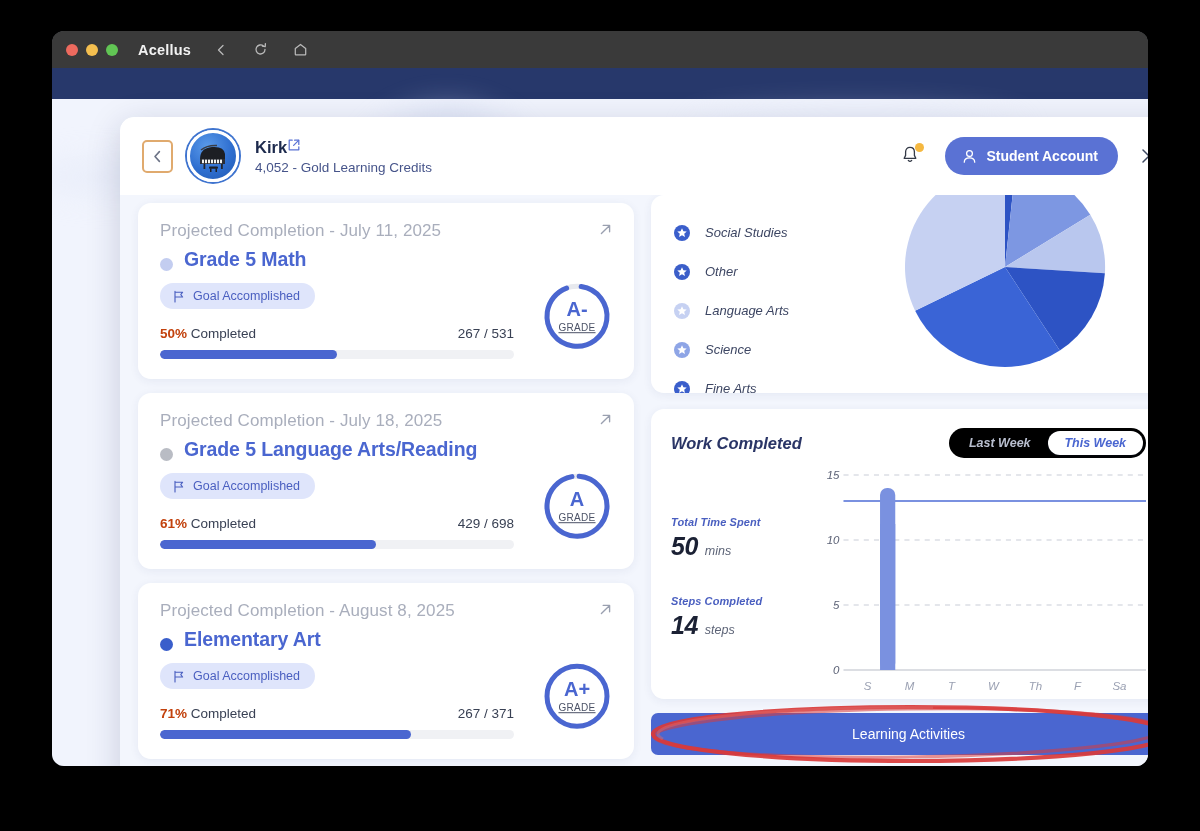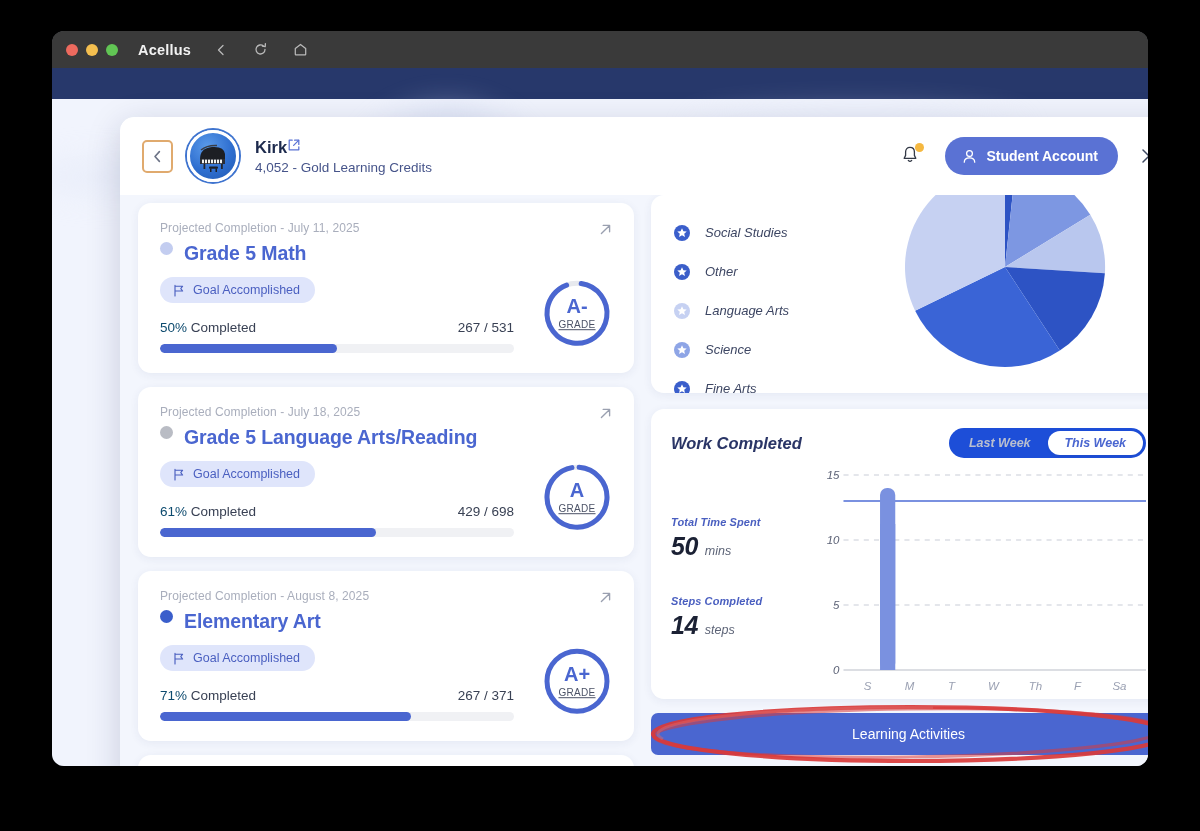--- a/index.html
+++ b/index.html
@@ -115,35 +115,35 @@
   #cols { display: flex; gap: 17px; padding: 0 18px; height: 100%; }
   #left-col { width: 496px; flex: 0 0 auto; padding-top: 8px; }
   #right-col { flex: 1 1 auto; padding-top: 0; }
 
   
   .course-card {
     background: #ffffff; border-radius: 13px; margin-bottom: 14px;
     padding: 18px 22px 20px 22px; position: relative;
     box-shadow: 0 2px 10px rgba(40,60,120,.07);
   }
-  .cc-date { font-size: 12px; color: #a9aebc; letter-spacing: .1px; }
-  .cc-title-row { display: flex; align-items: flex-start; gap: 11px; margin-top: 7px; }
+  .cc-date { font-size: 17px; color: #a9aebc; letter-spacing: .1px; }
+  .cc-title-row { display: flex; align-items: flex-end; gap: 11px; margin-top: 7px; }
   .cc-dot { width: 13px; height: 13px; border-radius: 50%; flex: 0 0 auto; }
   .cc-title { font-size: 19.5px; font-weight: bold; color: #4a66d0; letter-spacing: -.1px; }
   .cc-badge {
     display: inline-flex; align-items: center; gap: 8px;
     background: #dfe5fb; border-radius: 14px; padding: 6px 15px 6px 12px;
     margin-top: 12px; font-size: 12.5px; color: #4a5fc0;
   }
   .cc-stats {
     display: flex; justify-content: space-between; align-items: baseline;
     margin-top: 17px; padding-right: 98px;
   }
   .cc-pct { font-size: 13.5px; color: #394154; }
-  .cc-pct b { font-weight: normal; color: #0c4a6e; }
+  .cc-pct b { font-weight: bold; color: #c2410c; }
   .cc-frac { font-size: 13.5px; color: #394154; }
   .cc-bar {
     margin-top: 9px; height: 9px; background: #f0f1f4; border-radius: 5px;
     width: calc(100% - 98px); overflow: hidden;
   }
   .cc-bar-fill { height: 100%; background: #4a66d0; border-radius: 5px; }
   .cc-ext { position: absolute; right: 20px; top: 18px; color: #9aa0b0; }
   .cc-grade {
     position: absolute; right: 22px; top: 50%; transform: translateY(-14%);
     width: 70px; height: 70px;
@@ -169,21 +169,21 @@
   .legend-star { width: 18px; height: 18px; flex: 0 0 auto; }
   .legend-label { font-size: 13px; color: #3d4663; }
   #pie-wrap { flex: 1 1 auto; position: relative; }
   #pie { position: absolute; left: 10px; top: -42px; }
 
   
   #work-panel { margin-top: 16px; height: 290px; padding: 19px 20px 12px 20px; }
   #work-head { display: flex; align-items: center; justify-content: space-between; }
   #work-title { font-size: 16.5px; font-weight: bold; color: #2a3566; }
   #week-toggle {
-    display: flex; align-items: center; background: #1d4ed8;
+    display: flex; align-items: center; background: #000000;
     border-radius: 15px; padding: 3px; width: 197px; height: 30px; justify-content: center;
   }
   .wt-opt {
     flex: 1 1 0; height: 24px; border-radius: 13px; display: flex;
     align-items: center; justify-content: center;
     font-size: 12.5px; cursor: pointer;
   }
   .wt-opt.inactive { color: #b9bfcf; font-weight: bold; }
   .wt-opt.active { background: #ffffff; color: #4a66d0; font-weight: bold;
                    box-shadow: 0 1px 3px rgba(40,60,120,.13); }

